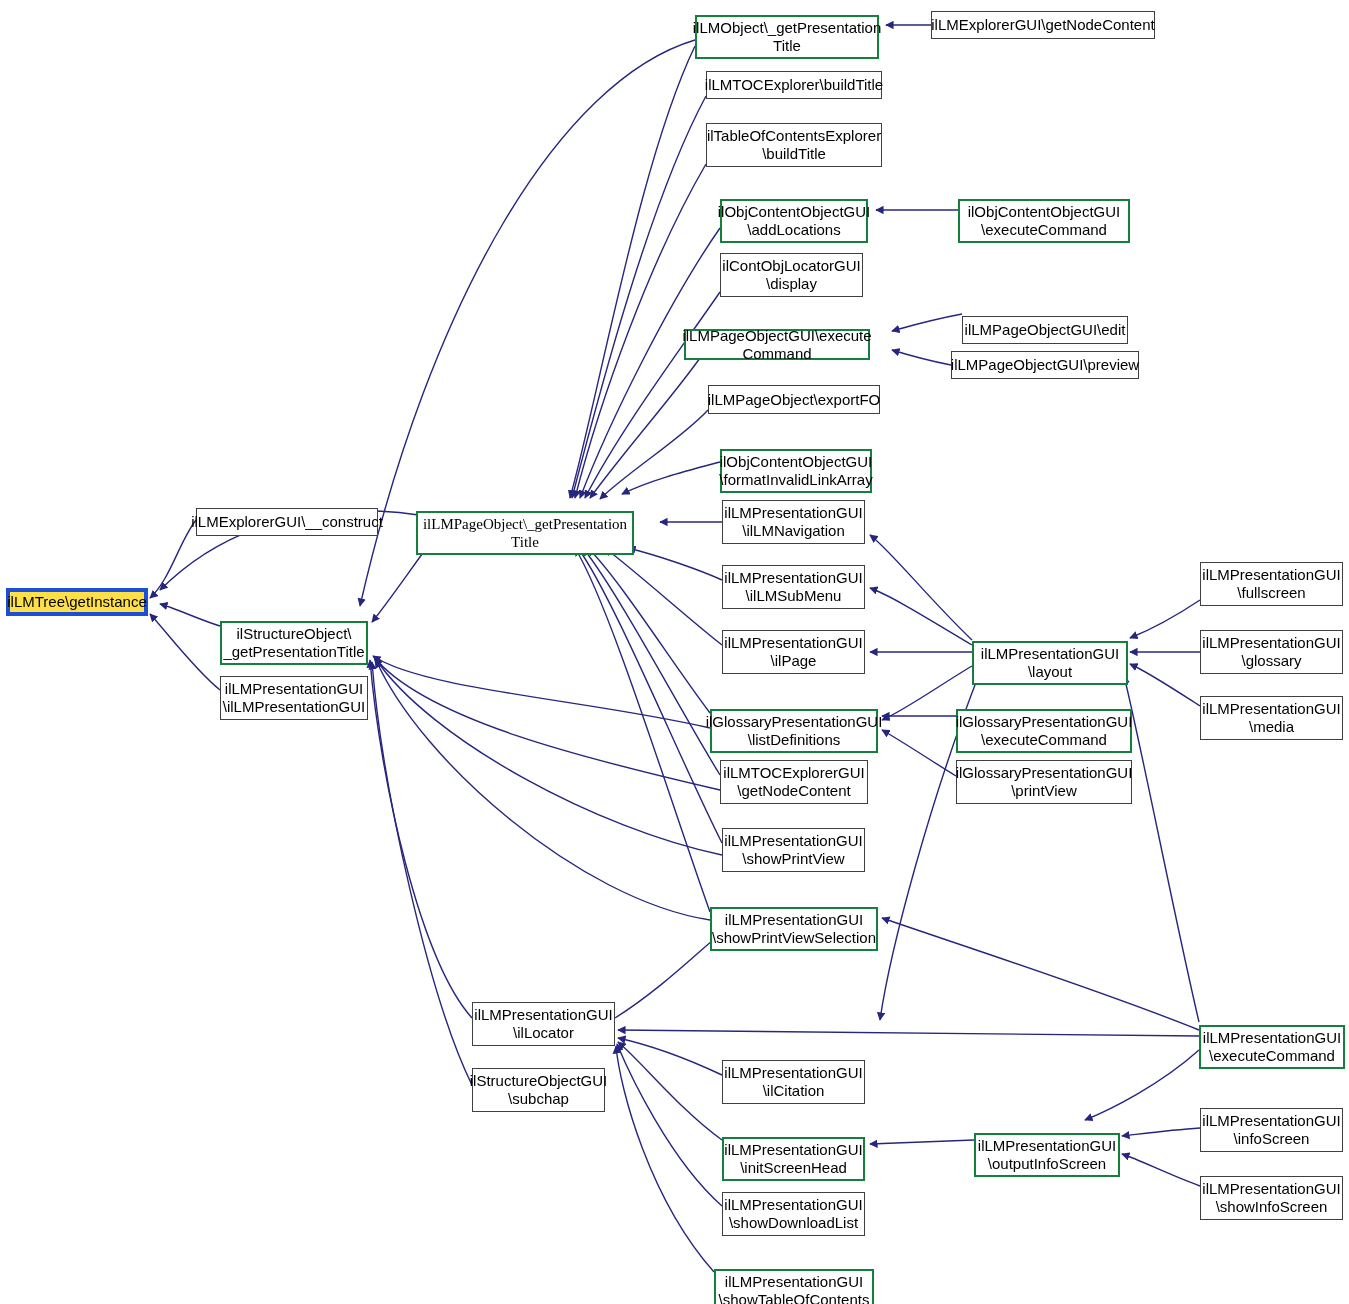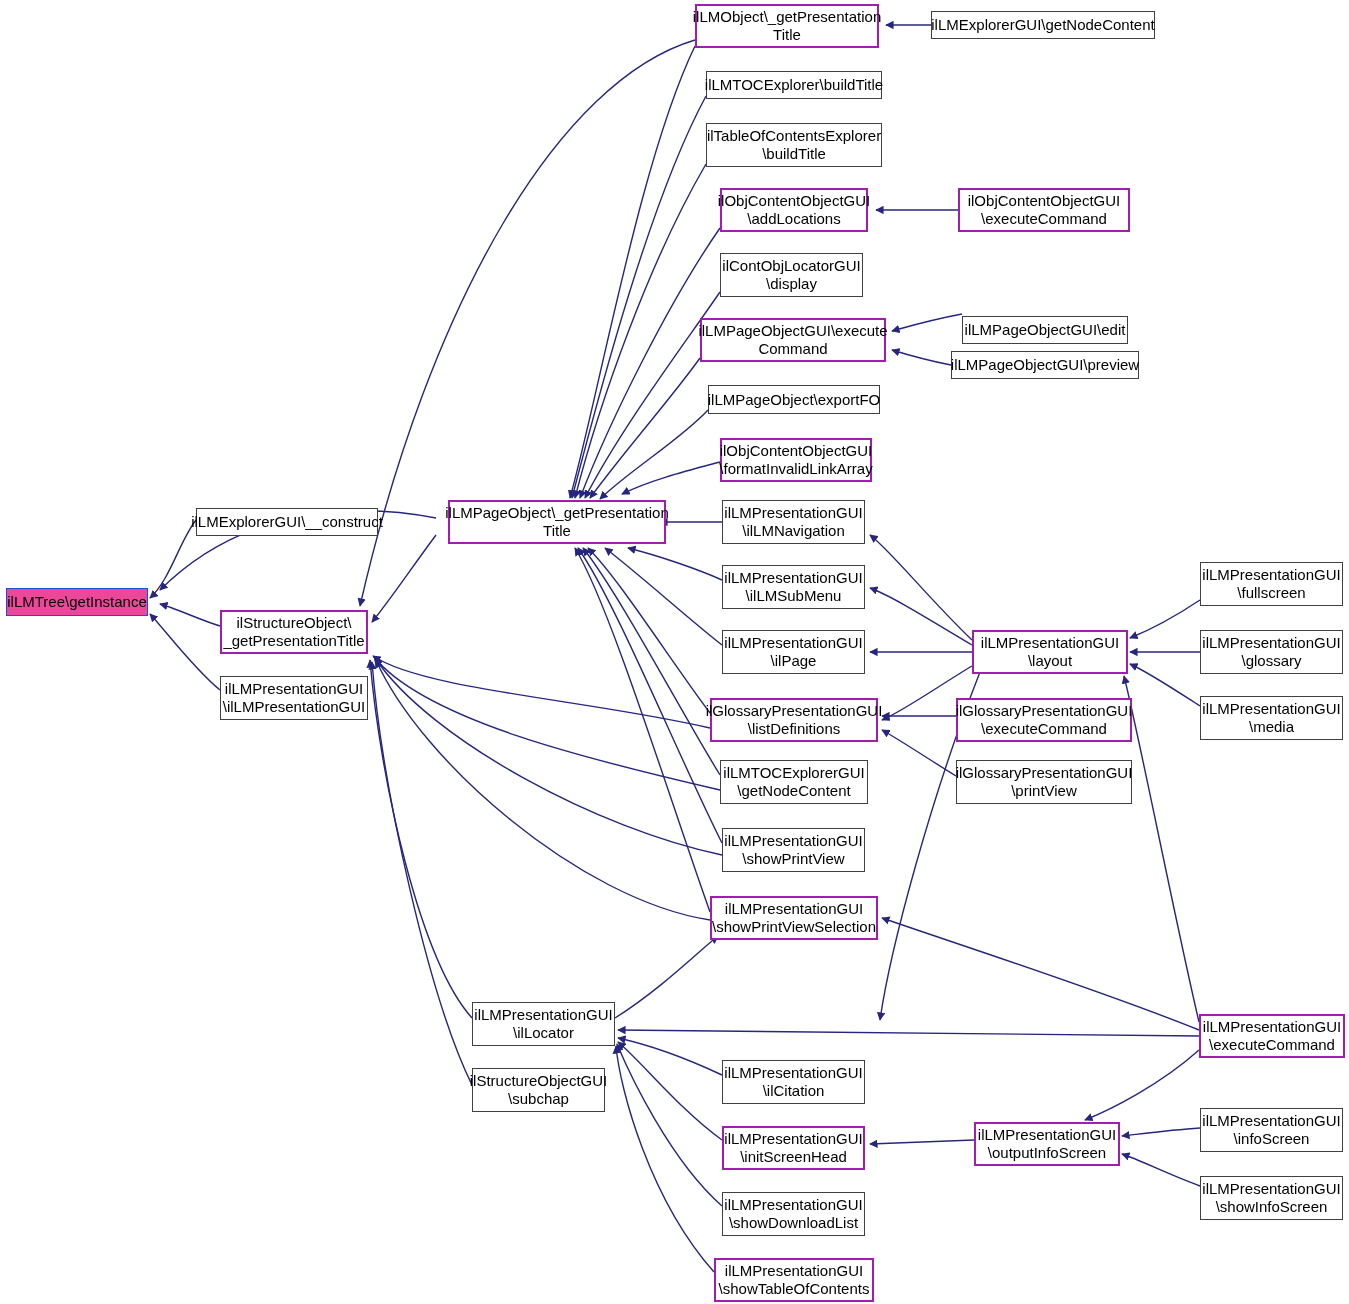--- a/index.html
+++ b/index.html
@@ -19,22 +19,22 @@
     color:#000000;
     font-size:15px;
     line-height:18px;
     display:flex;
     align-items:center;
     justify-content:center;
     text-align:center;
     white-space:pre-line;
     z-index:5;
   }
-  .node.thick{border:2px solid #a21caf;}
-  .node.root{background:#ec4899;border:1px solid #1d4ed8;}
+  .node.thick{border:2px solid #15803d;margin-top:11px;}
+  .node.root{background:#fde047;border:4px solid #1d4ed8;}
   .node span{display:block;padding:0 3px;}
 </style>
 </head>
 <body>
 
 <div id="canvas">
   <svg id="edges" xmlns="http://www.w3.org/2000/svg">
     <defs>
       <marker id="arrow" viewBox="0 0 10 10" refX="9" refY="5" markerWidth="6" markerHeight="6" orient="auto-start-reverse">
         <path d="M 0 0 L 10 5 L 0 10 z" fill="#26267f"></path>
@@ -96,32 +96,32 @@
         <path d="M980,672 C930,800 890,950 880,1020" marker-end="url(#arrow)" stroke="#26267f"></path>
       </g>
   </svg>
   <div id="node-layer">
       <div class="node root" style="left: 6px; top: 588px; width: 142px; height: 28px;"><span>ilLMTree\getInstance</span></div>
       <div class="node" style="left: 196px; top: 508px; width: 182px; height: 28px;"><span>ilLMExplorerGUI\__construct</span></div>
       <div class="node thick" style="left: 220px; top: 610px; width: 148px; height: 44px;"><span>ilStructureObject\
 _getPresentationTitle</span></div>
       <div class="node" style="left: 220px; top: 676px; width: 148px; height: 44px;"><span>ilLMPresentationGUI
 \ilLMPresentationGUI</span></div>
-      <div class="node thick" style="left: 448px; top: 500px; width: 218px; height: 44px;"><span>ilLMPageObject\_getPresentation
+      <div class="node thick" style="left: 416px; top: 500px; width: 218px; height: 44px; font-family: Liberation Serif, serif;"><span>ilLMPageObject\_getPresentation
 Title</span></div>
       <div class="node thick" style="left: 695px; top: 4px; width: 184px; height: 44px;"><span>ilLMObject\_getPresentation
 Title</span></div>
       <div class="node" style="left: 706px; top: 71px; width: 176px; height: 28px;"><span>ilLMTOCExplorer\buildTitle</span></div>
       <div class="node" style="left: 706px; top: 123px; width: 176px; height: 44px;"><span>ilTableOfContentsExplorer
 \buildTitle</span></div>
       <div class="node thick" style="left: 720px; top: 188px; width: 148px; height: 44px;"><span>ilObjContentObjectGUI
 \addLocations</span></div>
       <div class="node" style="left: 720px; top: 253px; width: 143px; height: 44px;"><span>ilContObjLocatorGUI
 \display</span></div>
-      <div class="node thick" style="left: 700px; top: 318px; width: 186px; height: 44px;"><span>ilLMPageObjectGUI\execute
+      <div class="node thick" style="left: 684px; top: 318px; width: 186px; height: 31px;"><span>ilLMPageObjectGUI\execute
 Command</span></div>
       <div class="node" style="left: 708px; top: 385px; width: 172px; height: 29px;"><span>ilLMPageObject\exportFO</span></div>
       <div class="node thick" style="left: 720px; top: 438px; width: 152px; height: 44px;"><span>ilObjContentObjectGUI
 \formatInvalidLinkArray</span></div>
       <div class="node" style="left: 722px; top: 500px; width: 143px; height: 44px;"><span>ilLMPresentationGUI
 \ilLMNavigation</span></div>
       <div class="node" style="left: 722px; top: 565px; width: 143px; height: 44px;"><span>ilLMPresentationGUI
 \ilLMSubMenu</span></div>
       <div class="node" style="left: 722px; top: 630px; width: 143px; height: 44px;"><span>ilLMPresentationGUI
 \ilPage</span></div>

